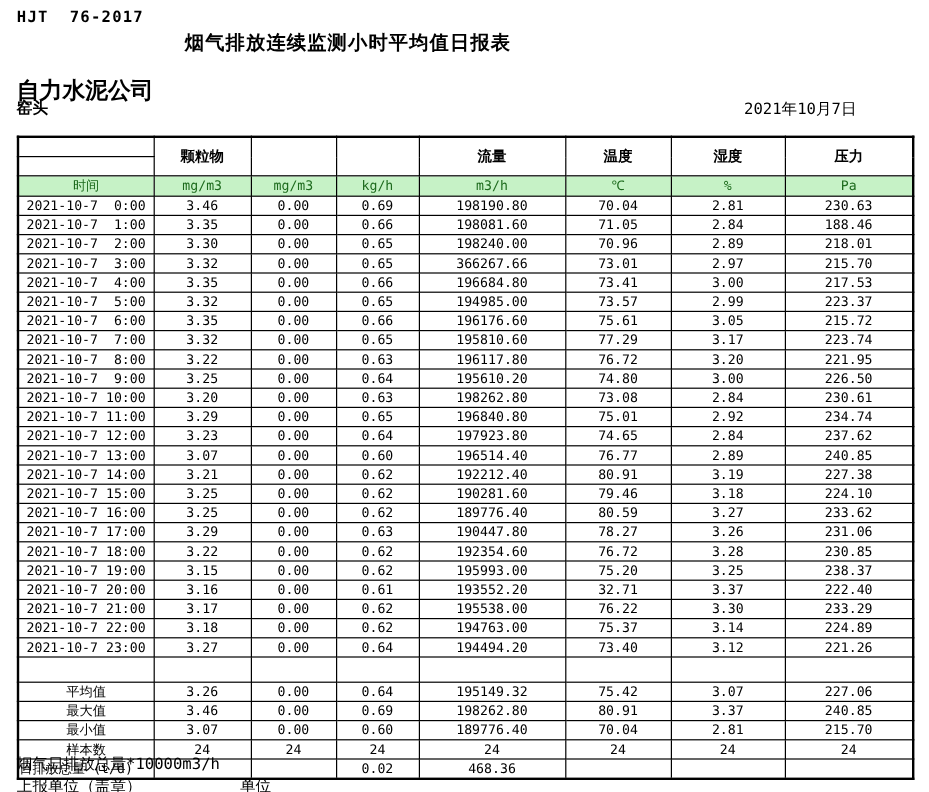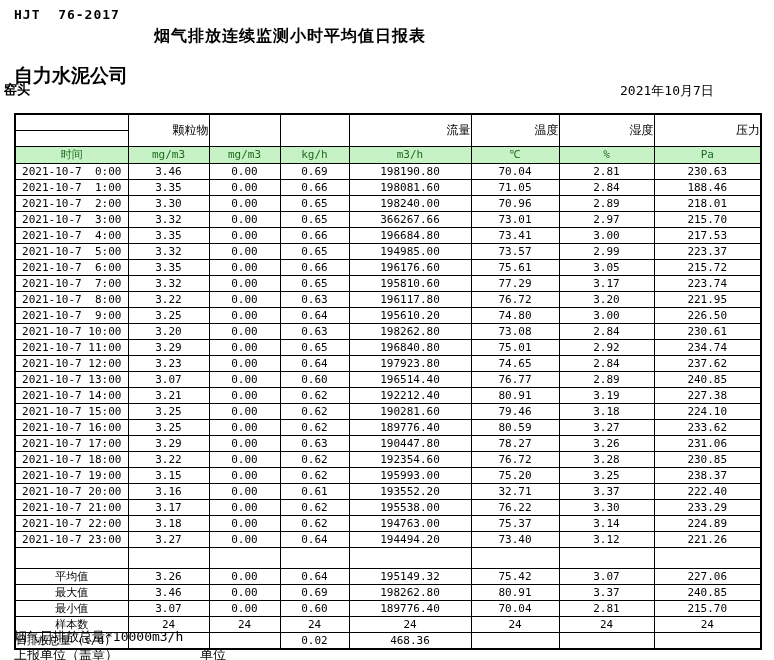--- a/index.html
+++ b/index.html
@@ -5,36 +5,36 @@
   html,body{margin:0;padding:0;background:#ffffff;}
   body{
     position:relative;width:774px;height:660px;overflow:hidden;
     font-family:"DejaVu Sans Mono","Liberation Sans",sans-serif;
     color:#000;
   }
   .abs{position:absolute;white-space:pre;}
   .doc-code{left:14px;top:7px;font-size:13px;font-weight:bold;letter-spacing:1px;}
   .title{left:154px;top:26px;font-size:16px;font-weight:bold;letter-spacing:1px;}
   .company{left:14px;top:63px;font-size:19px;font-weight:bold;}
-  .location{left:4px;top:81px;font-size:13px;font-weight:bold;}
+  .location{left:14px;top:81px;font-size:13px;font-weight:bold;}
   .date{left:620px;top:82px;font-size:13px;}
 
   table.report{
     position:absolute;left:14px;top:113px;width:746px;
     border-collapse:collapse;table-layout:fixed;
     border:2px solid #000;
   }
   table.report td{
     border:1px solid #000;
     font-size:11px;line-height:15px;height:15px;
     padding:0;text-align:center;vertical-align:middle;
     white-space:pre;overflow:hidden;
     font-family:"DejaVu Sans Mono",monospace;
   }
-  tr.group-row td{font-size:12px;font-weight:normal;text-align:right;}
+  tr.group-row td{font-size:12px;font-weight:bold;}
   tr.unit-row td{
     background:var(--header-fill,#c6f2c6);
     color:var(--header-text,#1e6b1e);
     height:16px;line-height:16px;
   }
   tr.blank-row td{height:20px;line-height:20px;}
   td.sum-label{font-size:12px;}
   td.sum-label.left{text-align:left;}
 
   .note1{left:14px;top:628px;font-size:13px;}

